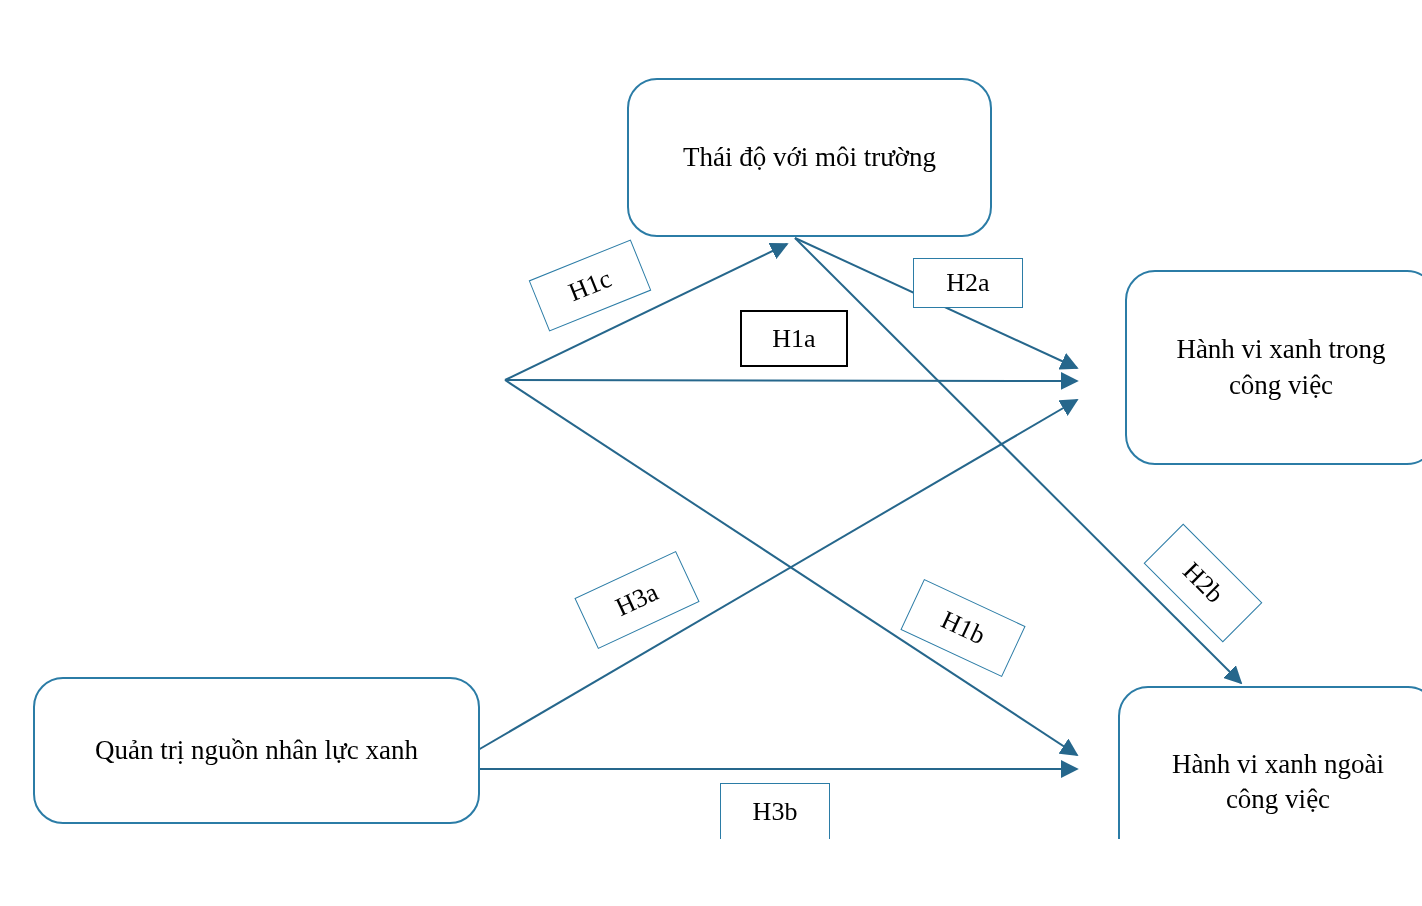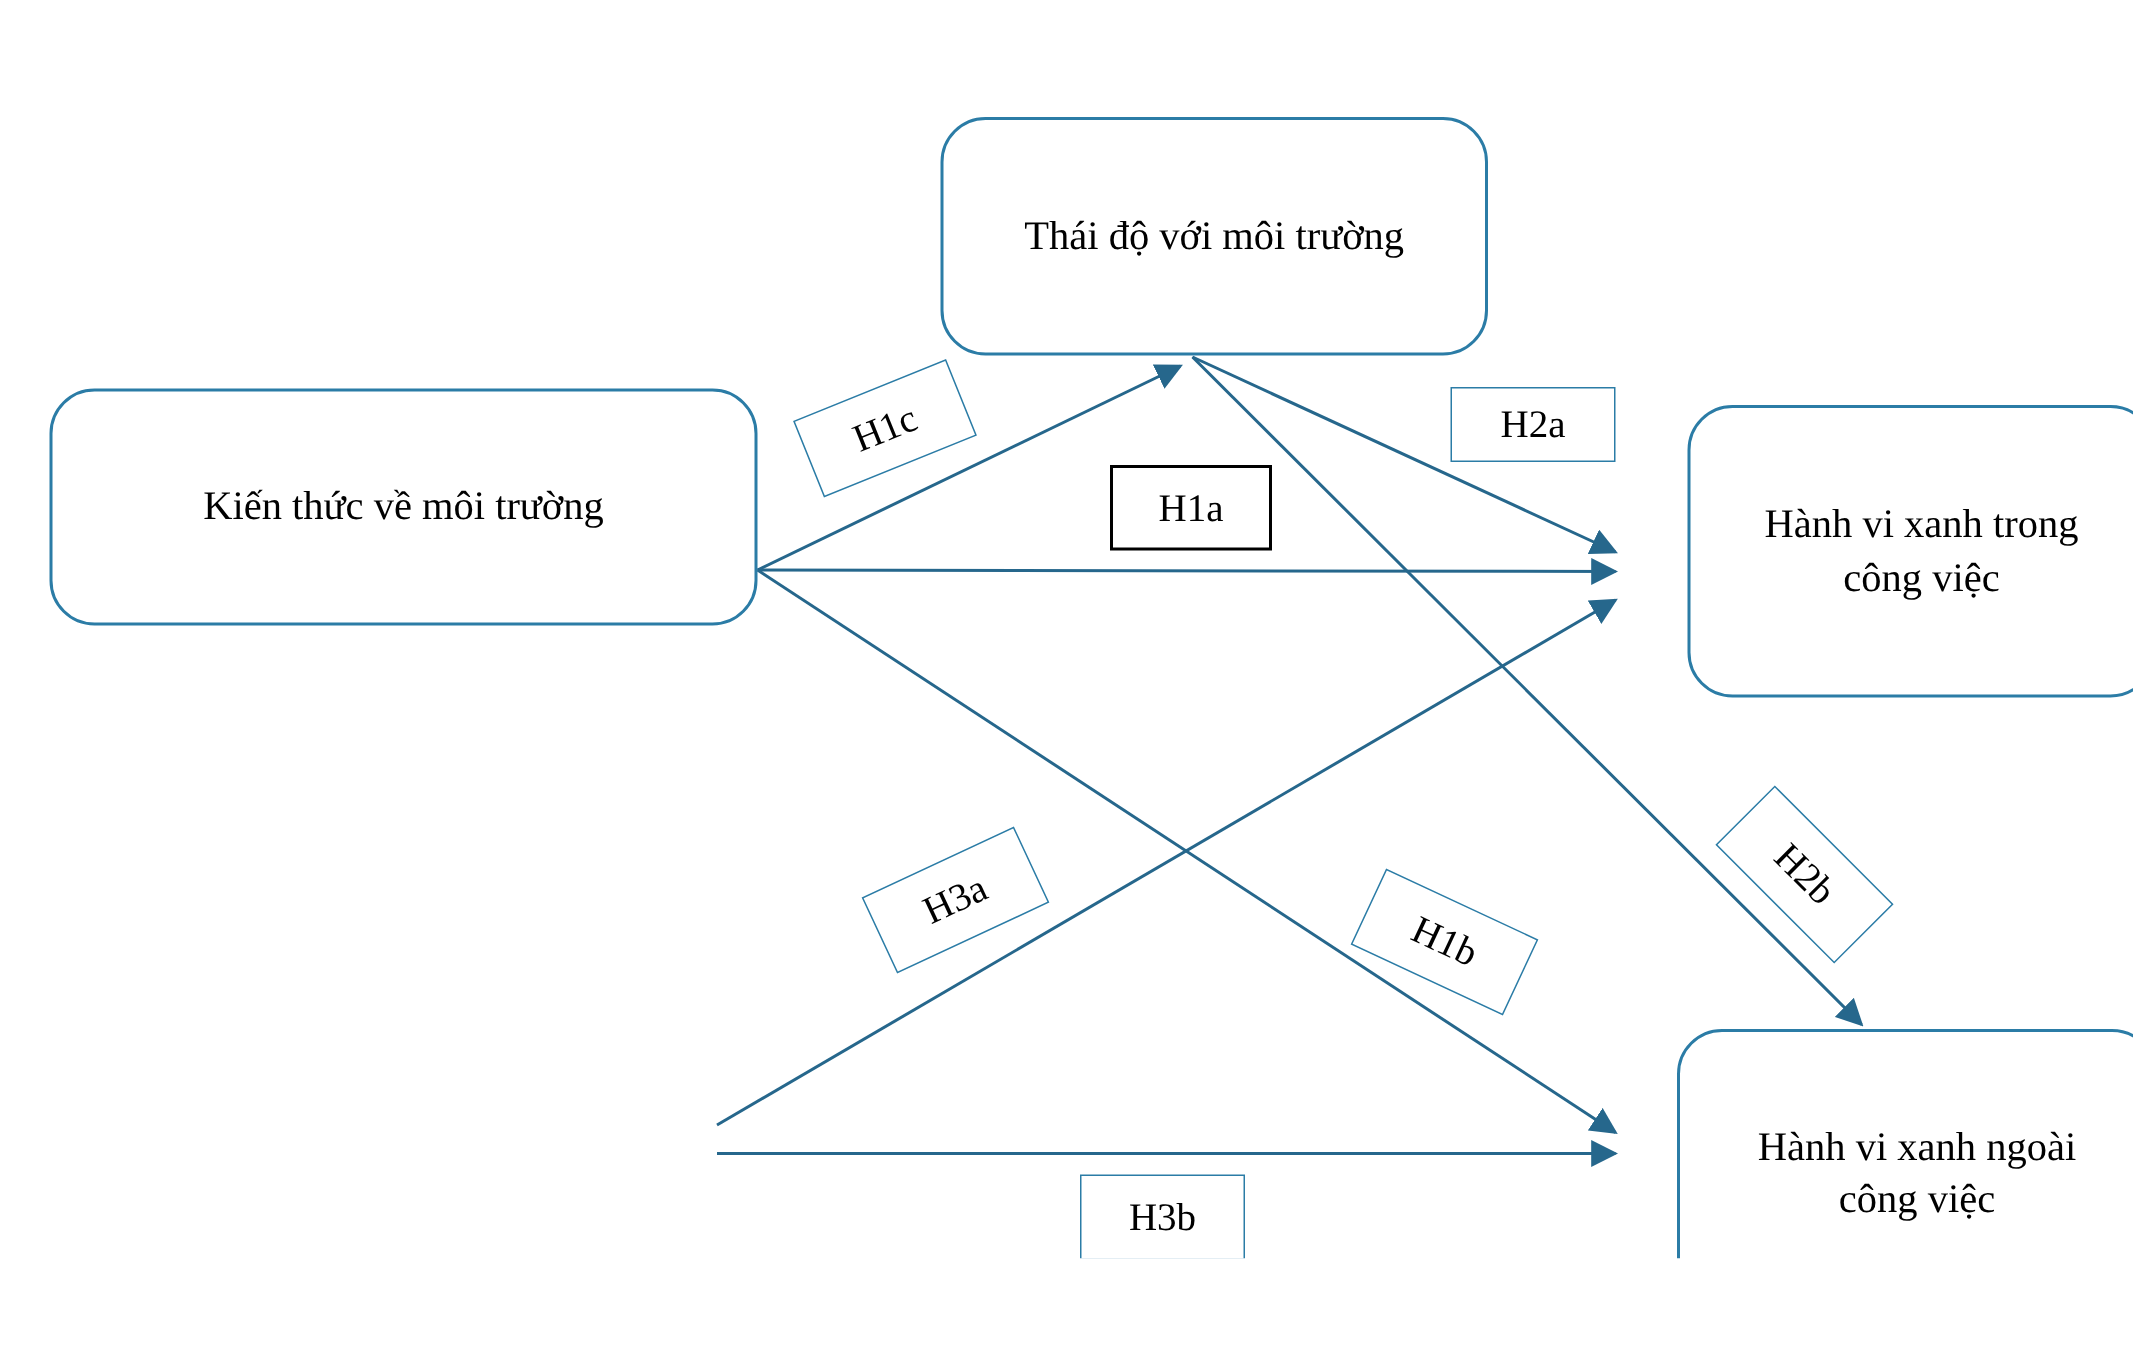--- a/index.html
+++ b/index.html
@@ -81,38 +81,38 @@
     <line x1="795" y1="238" x2="1077" y2="368" marker-end="url(#arrowhead)"></line>
     <line x1="795" y1="238" x2="1241" y2="683" marker-end="url(#arrowhead)"></line>
     <line x1="478" y1="750" x2="1077" y2="400" marker-end="url(#arrowhead)"></line>
     <line x1="478" y1="769" x2="1077" y2="769" marker-end="url(#arrowhead)"></line>
   </svg>
 
   <div class="node" style="left:627px; top:78px; width:365px; height:159px;">
     <span>Thái độ với môi trường</span>
   </div>
 
-  <div class="node" style="left:33px; top:259px; width:472px; height:158px;">
-    <span>Kiến thức về môi trường</span>
+
+  <div class="node" style="left:33px; top:677px; width:447px; height:147px;">
+    <span>Quản trị nguồn nhân lực xanh</span>
   </div>
-
 
   <div class="node" style="left:1125px; top:270px; width:312px; height:195px;">
     <span>Hành vi xanh trong công việc</span>
   </div>
 
   <div class="node" style="left:1080px; top:686px; width:320px; height:192px;margin-left:38px;">
     <span>Hành vi xanh ngoài công việc</span>
   </div>
 
   <div class="hlabel rot-neg22" style="left:535px; top:258px; width:110px; height:55px;">H1c</div>
 
   <div class="hlabel black-border" style="left:700px; top:310px; width:108px; height:57px;margin-left:40px;">H1a</div>
 
-  <div class="hlabel" style="left:967px; top:258px; width:110px; height:50px;">H2a</div>
+  <div class="hlabel" style="left:913px; top:258px; width:110px; height:50px;">H2a</div>
 
   <div class="hlabel rot-neg25" style="left:581px; top:572px; width:112px; height:56px;">H3a</div>
 
   <div class="hlabel rot-pos25" style="left:907px; top:600px; width:112px; height:56px;">H1b</div>
 
   <div class="hlabel rot-pos45" style="left:1147px; top:555px; width:112px; height:56px;">H2b</div>
 
   <div class="hlabel" style="left:720px; top:783px; width:110px; height:57px;">H3b</div>
 
 </div>

